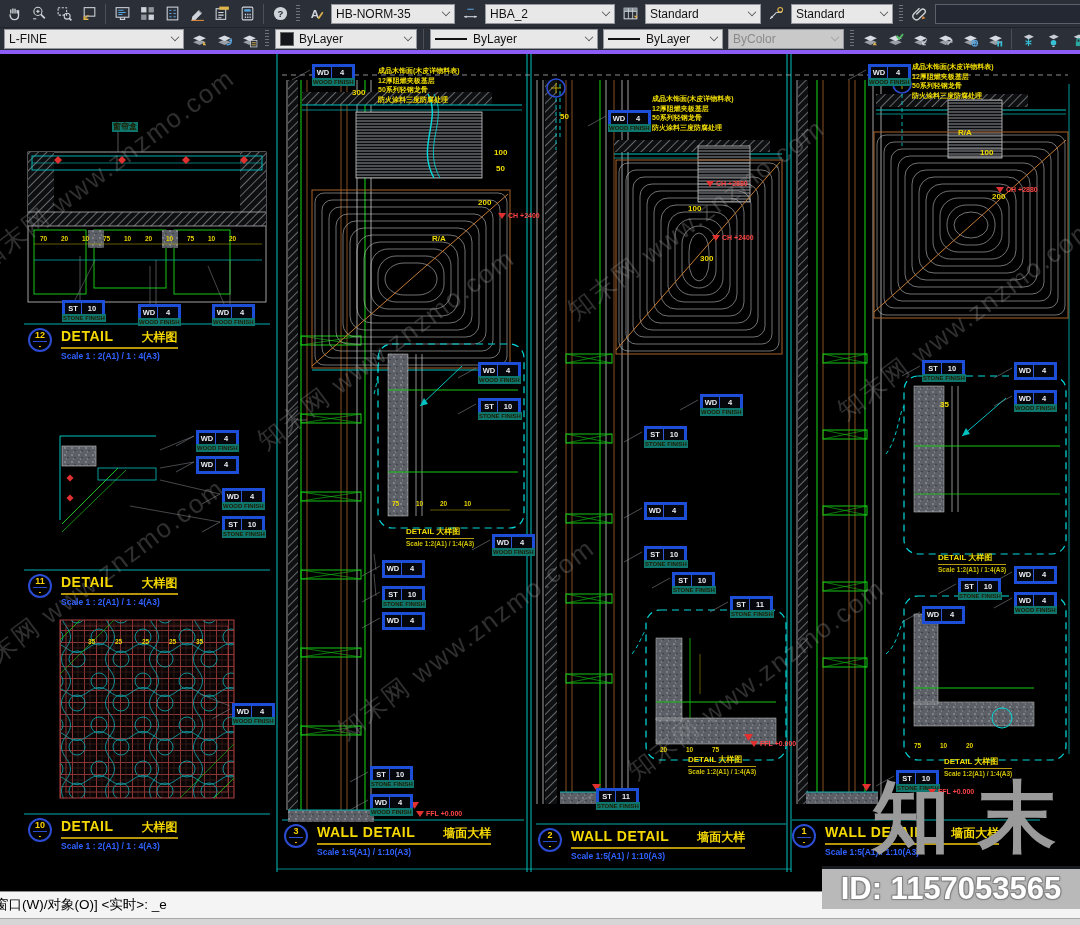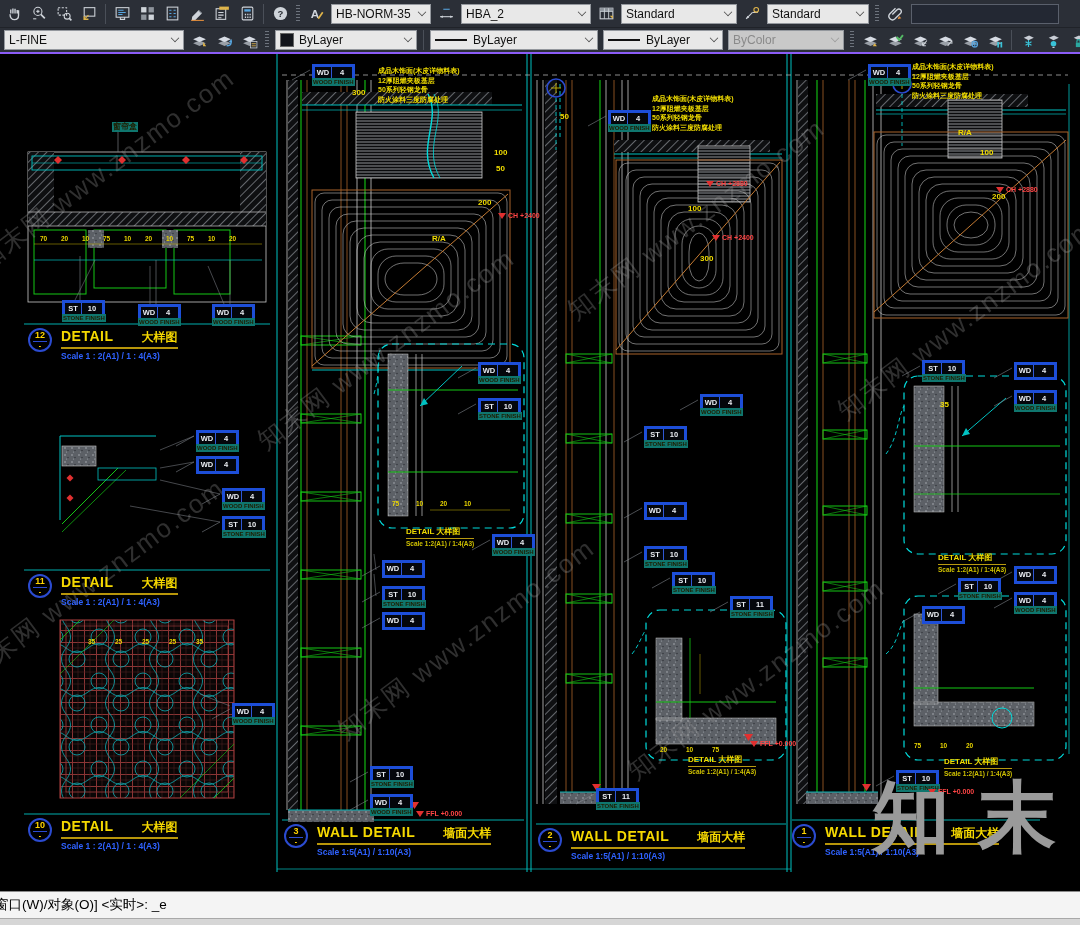--- a/index.html
+++ b/index.html
@@ -2,21 +2,21 @@
 <html><head>
 <meta charset="utf-8">
 <style>
   html,body{margin:0;padding:0;background:#000;width:1080px;height:925px;overflow:hidden;
     font-family:"Liberation Sans",sans-serif;}
   .app{position:relative;width:1080px;height:925px;background:#000;}
 
   
   .tb{background:#2b2f37;display:flex;align-items:center;padding:0 2px;gap:1px;box-sizing:border-box;}
   .row1{height:28px;border-bottom:1px solid #202329;}
-  .row2{height:26px;border-bottom:2px solid #8b5cf6;}
+  .row2{height:26px;border-bottom:4px solid #8b5cf6;}
   .tbtn{width:24px;height:22px;display:flex;align-items:center;justify-content:center;border-radius:2px;flex:none;}
   .sep{width:1px;height:20px;background:#4a4f58;margin:0 3px;flex:none;}
   .grip{width:4px;height:18px;margin:0 3px;flex:none;
     background:repeating-linear-gradient(#6d737d 0 1px,transparent 1px 3px);}
   .dd{height:20px;background:#e8e8e8;border:1px solid #94989e;display:flex;align-items:center;
       padding:0 4px;margin:0 2px;font-size:12px;color:#111;flex:none;box-sizing:border-box;}
   .dd .val{flex:1;white-space:nowrap;overflow:hidden;}
   .dd .chev{width:7px;height:7px;border-right:1.6px solid #444;border-bottom:1.6px solid #444;
       transform:rotate(45deg) scale(.75);margin-left:4px;margin-top:-4px;flex:none;}
   .dd.disabled{background:#c9c9c9;color:#8a8a8a;}
@@ -157,21 +157,21 @@
           <text x="8" y="11.2" font-size="9" font-weight="bold" text-anchor="middle" fill="#2b2f36">?</text>
         </svg>
       </div>
       <div class="grip"></div>
       <div class="tbtn">
         <svg width="17" height="17" viewBox="0 0 16 16">
           <text x="2.5" y="12" font-size="11" font-weight="bold" fill="#cfd4da">A</text>
           <path d="M9 12.5l4.2-6.2 1.3 1-4.2 6.2z" fill="#e0b54a"></path>
         </svg>
       </div>
-      <div class="dd" style="width: 100px; justify-content: flex-end;">
+      <div class="dd" style="width: 124px; justify-content: flex-end;">
         <span class="val">HB-NORM-35</span>
         <span class="chev"></span>
       </div>
       <div class="tbtn">
         <svg width="17" height="17" viewBox="0 0 16 16">
           <path d="M2 11h12" stroke="#cfd4da"></path>
           <path d="M2 11l2.5-1.2v2.4zM14 11l-2.5-1.2v2.4z" fill="#cfd4da"></path>
           <path d="M5 4h6" stroke="#58a6e0"></path>
         </svg>
       </div>
@@ -1005,17 +1005,20 @@
               <span class="ttl">WALL DETAIL</span>
               <span class="cn">墙面大样</span>
             </div>
             <div class="tscale">Scale 1:5(A1) / 1:10(A3)</div>
           </div>
         </div>
       </div>
     <div class="big-wm">知末</div>
   </div>
 
+  <div class="id-badge">
+    <span>ID: 1157053565</span>
+  </div>
   <div class="cmdbar">
     <span>窗口(W)/对象(O)] &lt;实时&gt;: _e</span>
   </div>
   <div class="bstrip"></div>
 </div>
 
 </body></html>

